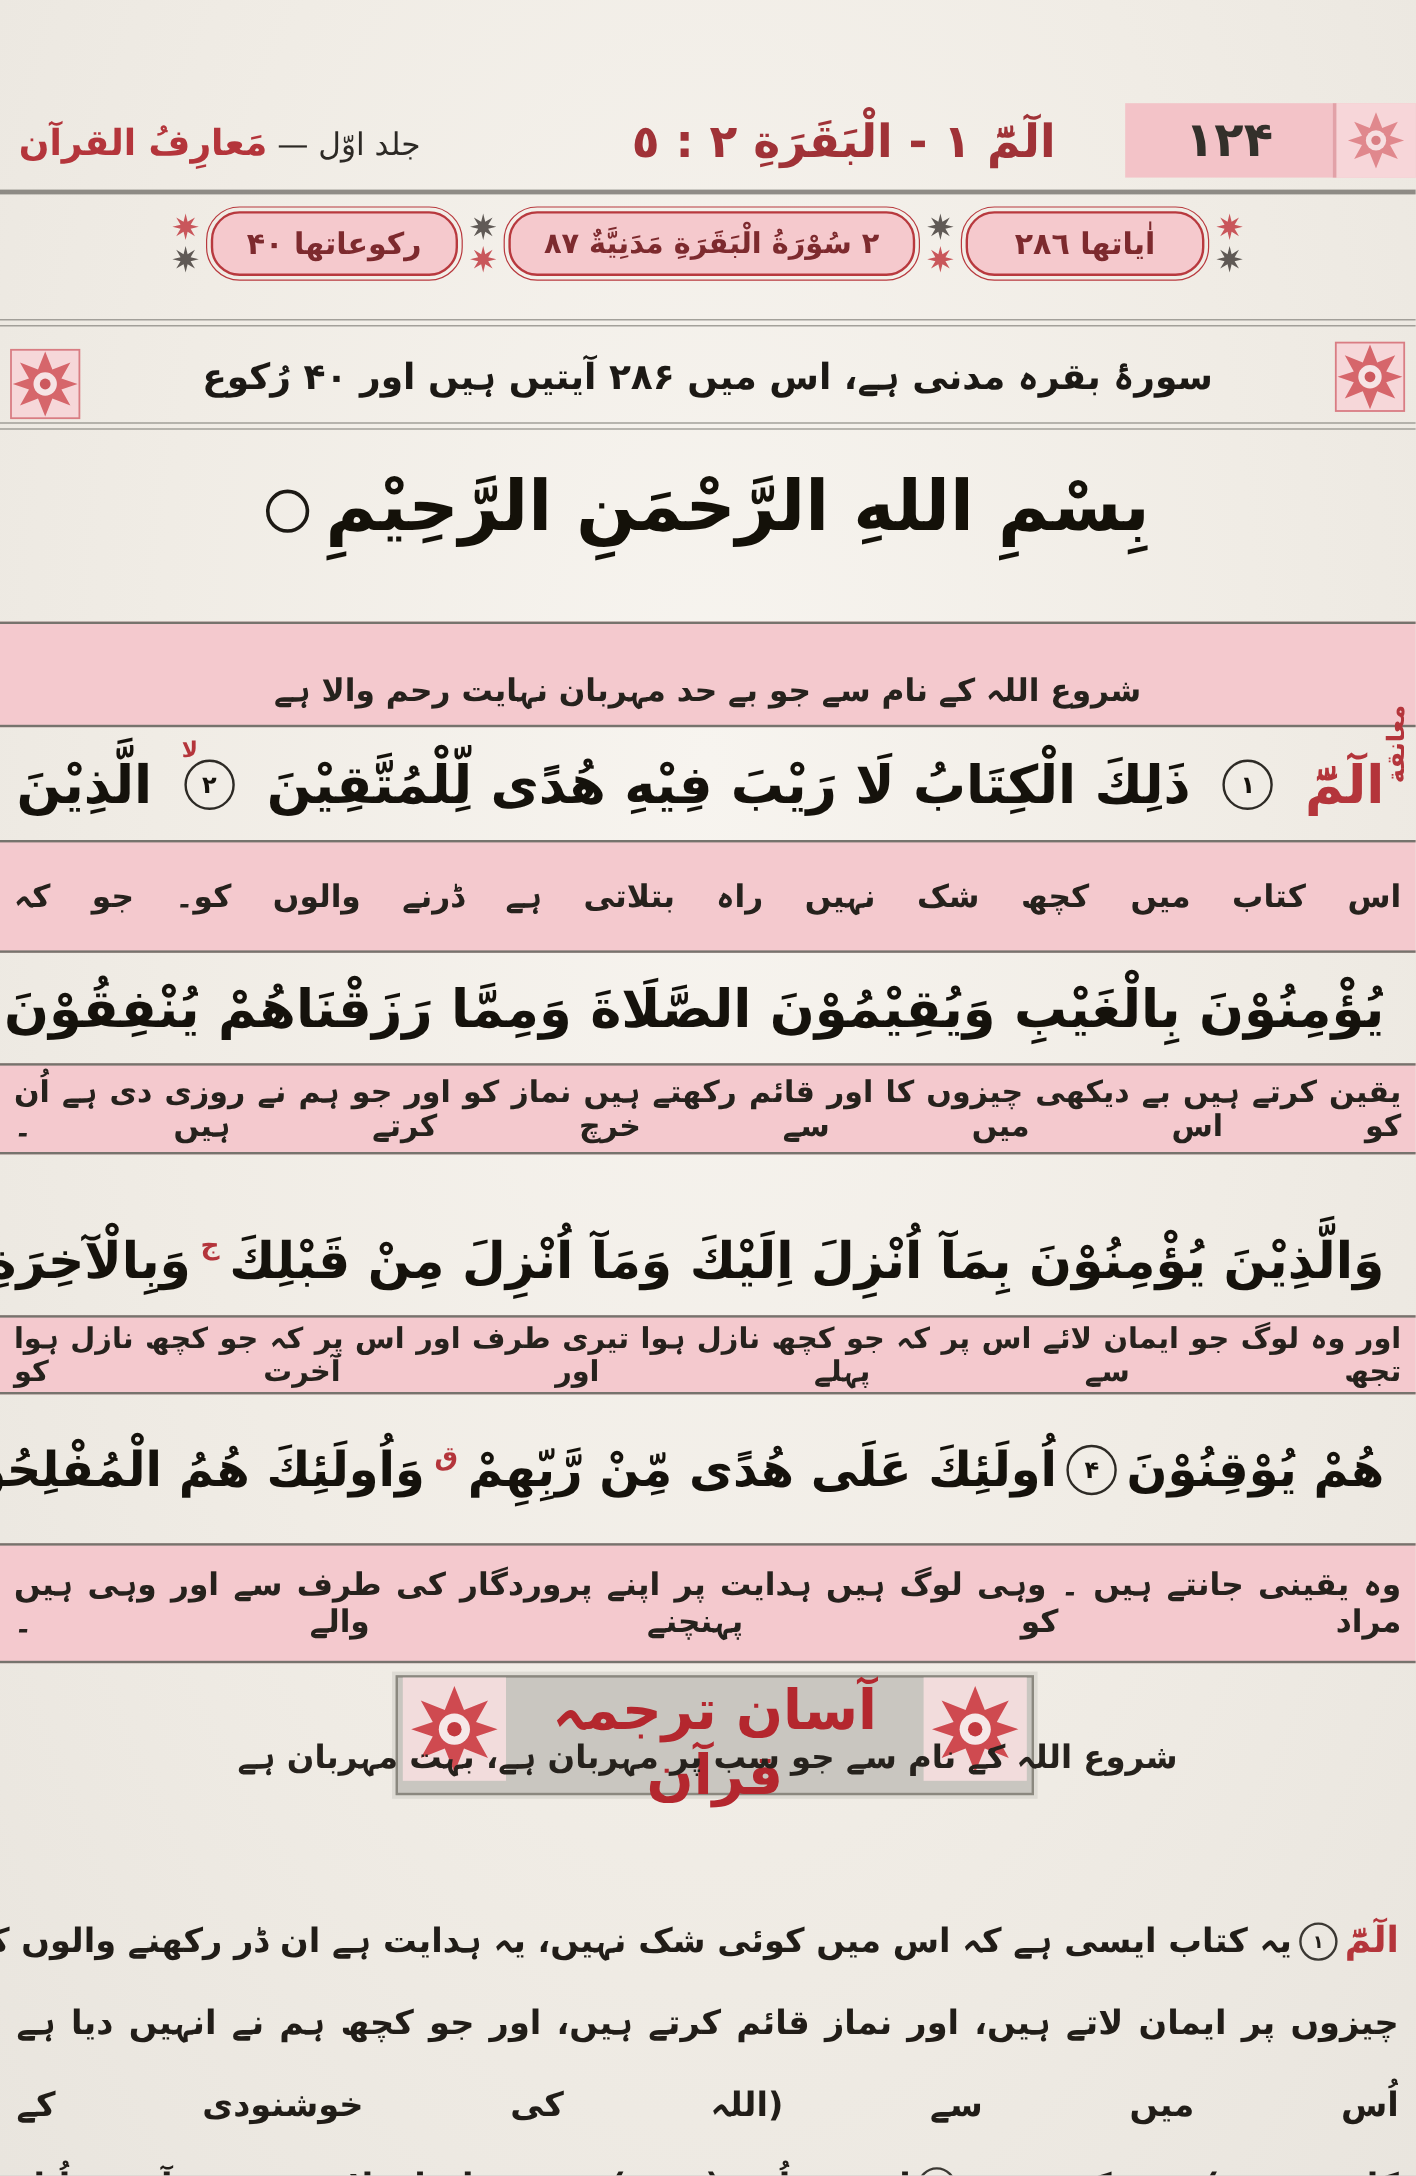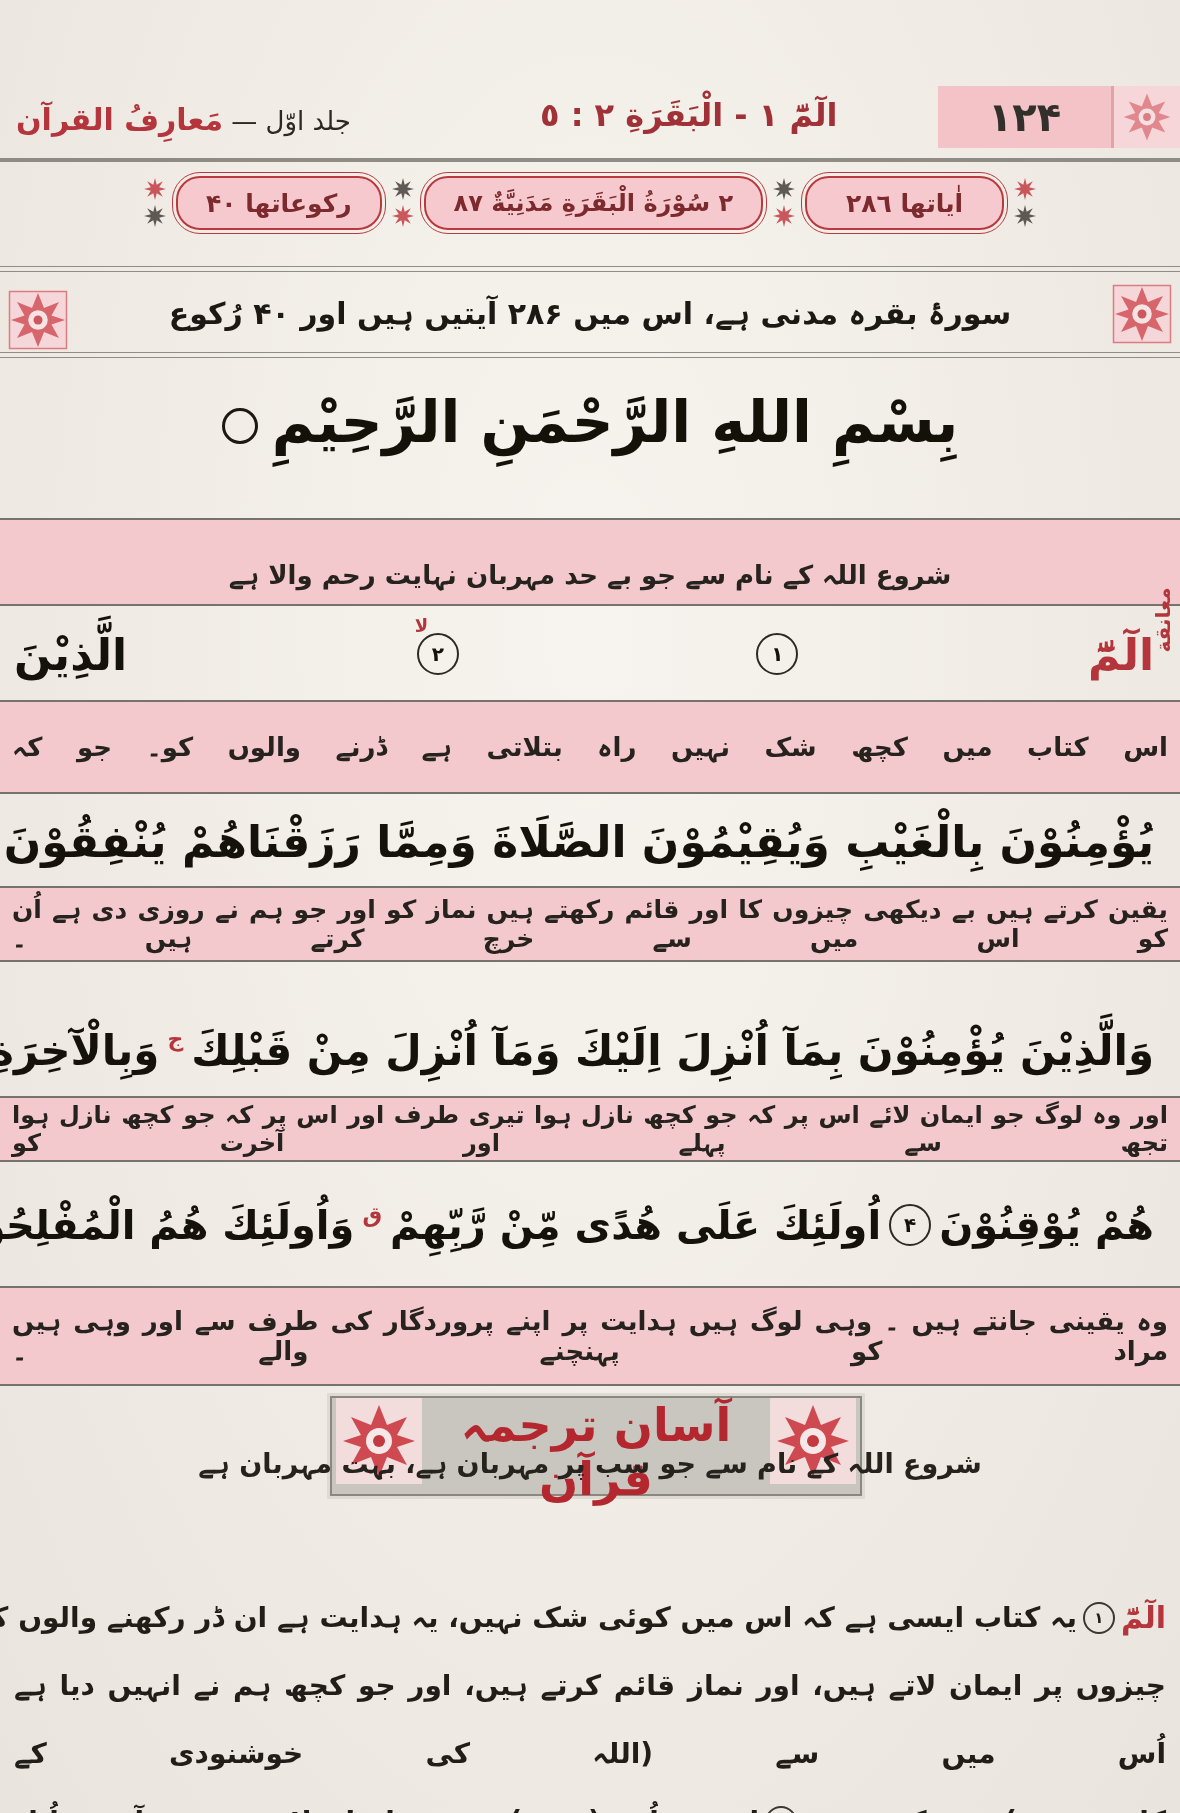--- a/index.html
+++ b/index.html
@@ -7,21 +7,21 @@
     position:relative;width:1180px;height:1813px;margin:0 auto;overflow:hidden;
     background:radial-gradient(ellipse at 50% 35%, #f7f4ef 0%, #f0ece5 55%, #e9e5de 100%);
     font-family:"DejaVu Sans", sans-serif;color:#23201c;direction:rtl;
   }
   
   .pagenum-block{position:absolute;top:86px;left:938px;width:242px;height:62px;
     background:#f3c3c8;display:flex;flex-direction:row;align-items:center;}
   .pagenum-rosette{width:66px;height:62px;background:#f7d6d9;display:flex;align-items:center;justify-content:center;border-left:3px solid #e2a2a8;}
   .pagenum{flex:1;text-align:center;font-size:40px;font-weight:bold;color:#33302b;letter-spacing:2px;}
   .juz-marker{position:absolute;top:96px;right:300px;width:340px;text-align:left;
-    font-size:32px;font-weight:bold;color:#a03237;white-space:nowrap;}
+    font-size:38px;font-weight:bold;color:#a03237;white-space:nowrap;}
   .volume-label{position:absolute;top:102px;left:16px;font-size:26px;color:#2c2925;white-space:nowrap;direction:rtl;}
   .volume-label .booktitle{color:#b4353b;font-weight:bold;font-size:30px;}
   .header-rule{position:absolute;top:158px;left:0;right:0;height:4px;background:#6d6b65;opacity:.75;}
   
   .surah-band{position:absolute;top:172px;left:140px;right:140px;height:62px;
     display:flex;align-items:center;gap:6px;}
   .cartouche{height:50px;background:#f5c9cd;border:2px solid #b8393e;outline:1.5px solid #b8393e;outline-offset:3px;
     border-radius:24px;display:flex;align-items:center;justify-content:center;
     font-size:25px;font-weight:bold;color:#7d2a2e;padding:0 28px;white-space:nowrap;}
   .cartouche.side{width:180px;}
@@ -173,20 +173,21 @@
     <span>بِسْمِ اللهِ الرَّحْمَنِ الرَّحِيْمِ</span><span class="endcircle"></span>
   </div>
 
   <div class="band b1">
     <div class="band-text center">شروع اللہ کے نام سے جو بے حد مہربان نہایت رحم والا ہے</div>
   </div>
 
   <div class="vline v1">
     <span class="seg muqattaat">الٓمّٓ</span>
     <span class="anum">۱</span>
+    <span class="seg">ذَلِكَ الْكِتَابُ لَا رَيْبَ فِيْهِ هُدًى لِّلْمُتَّقِيْنَ</span>
     <span class="nw">
       <span class="waqf-top">لا</span>
       <span class="anum">۲</span>
     </span>
     <span class="seg">الَّذِيْنَ</span>
   </div>
   <div class="margin-note">معانقة</div>
 
   <div class="band b2">
     <div class="band-text">اس کتاب میں کچھ شک نہیں راہ بتلاتی ہے ڈرنے والوں کو۔ جو کہ</div>

